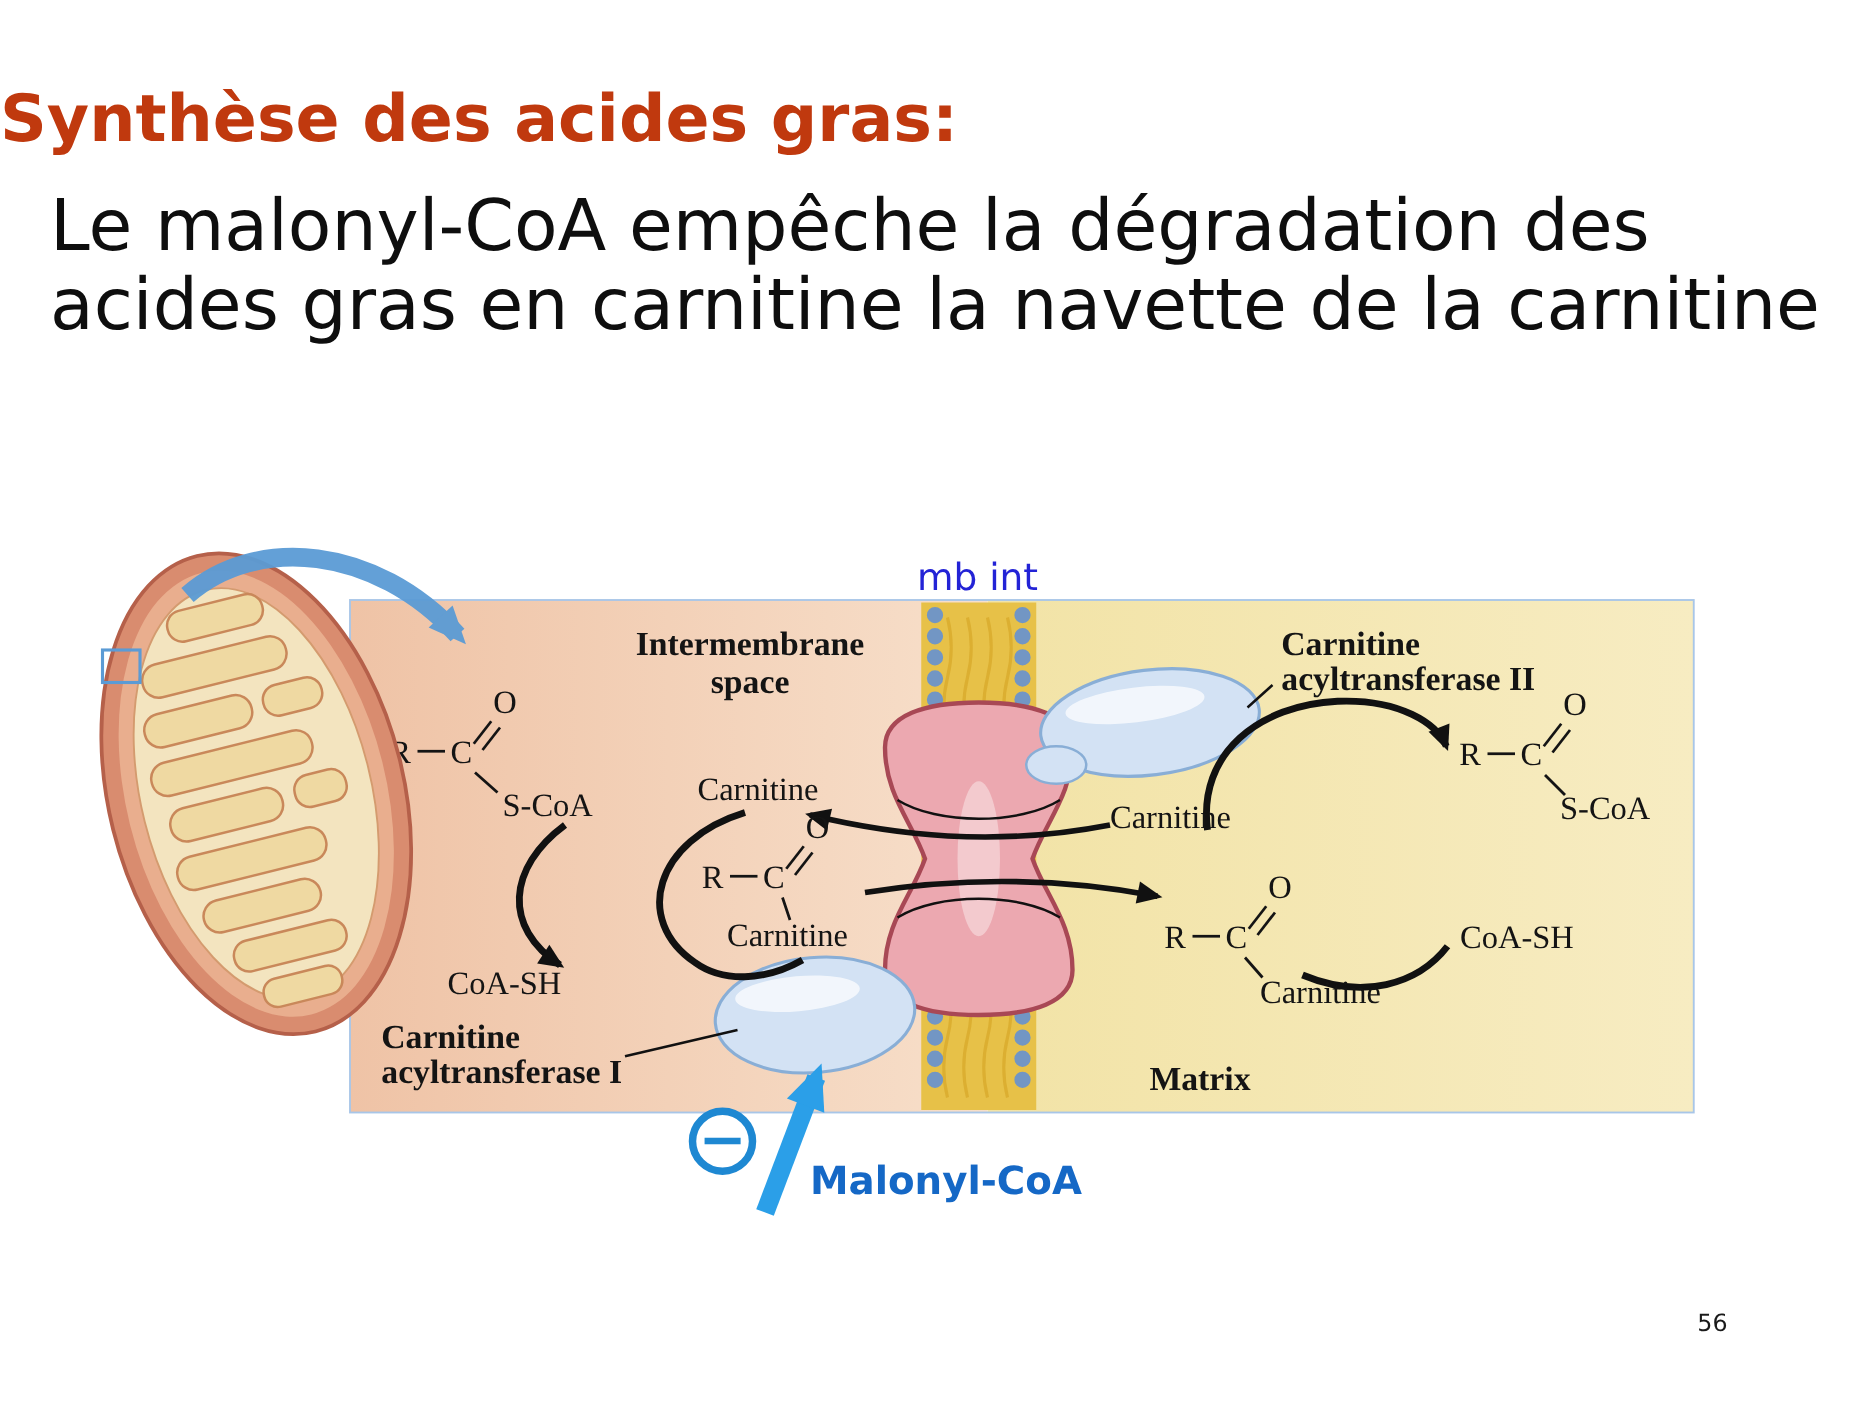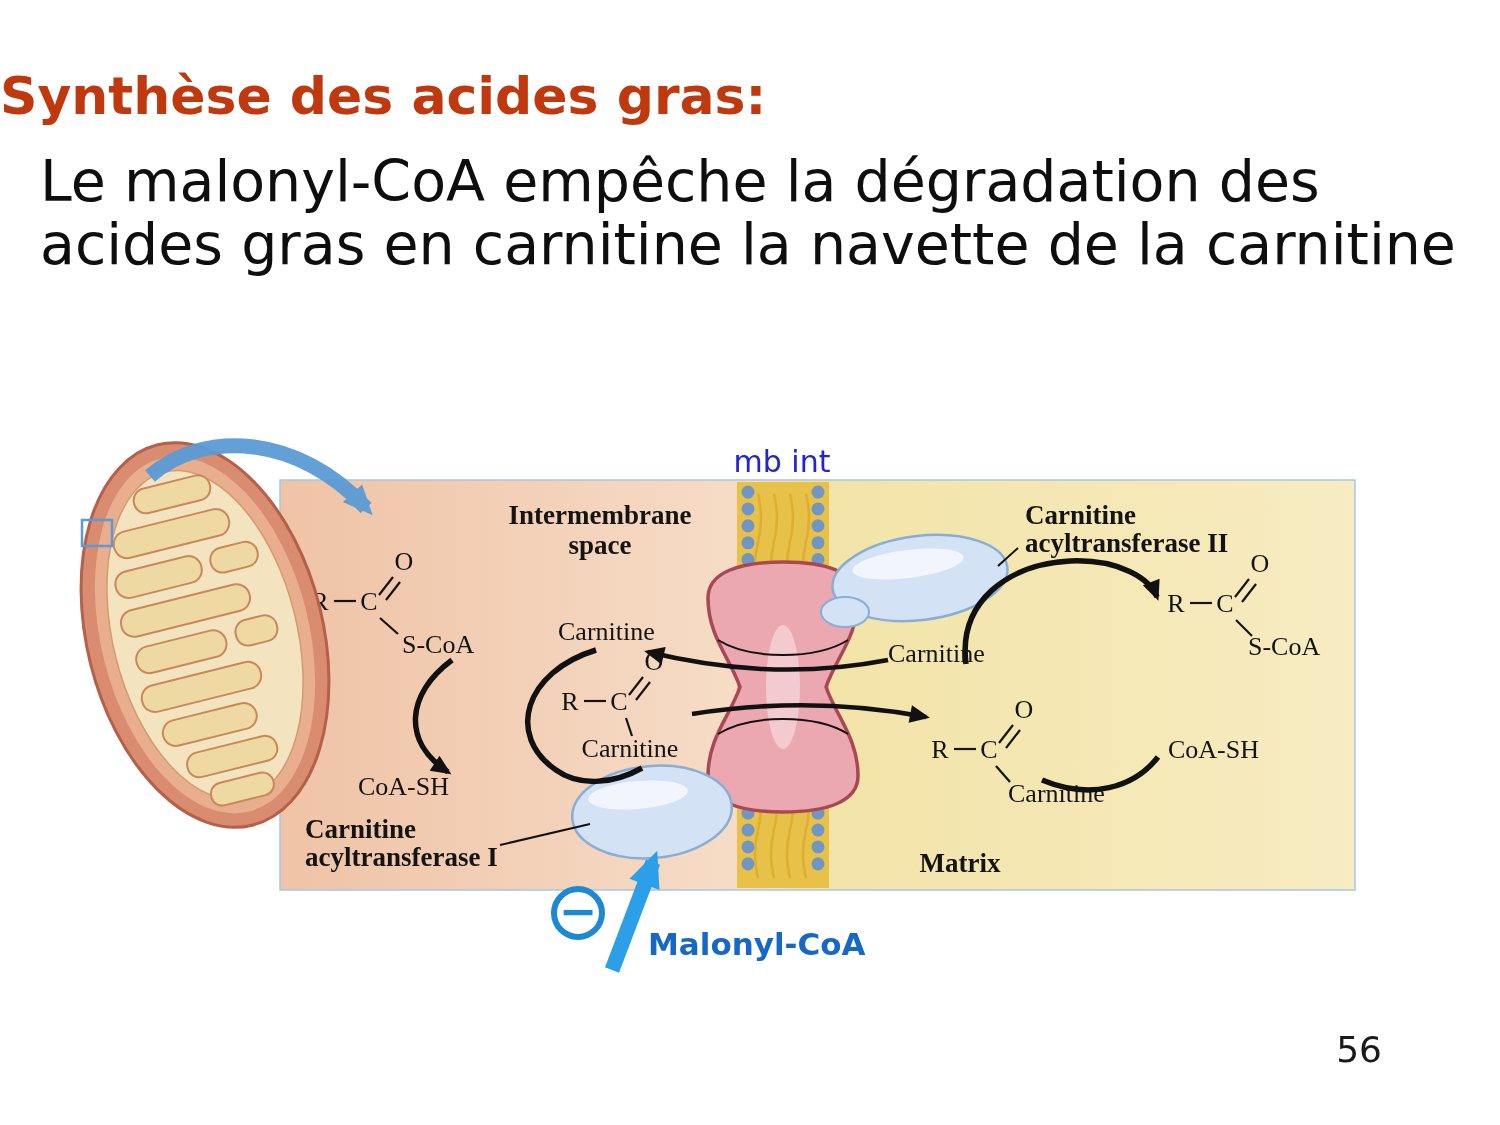--- a/index.html
+++ b/index.html
@@ -10,21 +10,21 @@
   .title {
     position:absolute; top:64px; left:0; width:100%; text-align:left;
     font-size:52px; line-height:64px; font-weight:bold; color:#c0390e;
   }
   .subtitle {
     position:absolute; top:150px; left:0; width:100%; text-align:left;
     font-size:57px; line-height:63px; color:#0e0e0e; font-weight:500;margin-left:40px;
   }
   .page-number {
     position:absolute; right:118px; bottom:55px;
-    font-size:36px; color:#1a1a1a;
+    font-size:19px; color:#1a1a1a;
   }
   svg.diagram { position:absolute; left:0; top:0; }
 
   
   .ser  { font-family:"Liberation Serif", serif; font-size:26px; fill:#141414; }
   .serb { font-family:"Liberation Serif", serif; font-size:27px; font-weight:bold; fill:#141414; }
   .chem { font-family:"Liberation Serif", serif; font-size:26px; fill:#141414; }
   .blue-lbl { font-family:"DejaVu Sans", sans-serif; font-size:30px; fill:#2323d6; }
   .malonyl  { font-family:"DejaVu Sans", sans-serif; font-size:31px; font-weight:bold; fill:#1568c6; }
   .minus-glyph { font-family:"DejaVu Sans", sans-serif; font-size:46px; font-weight:bold; fill:#1e88d2; }

